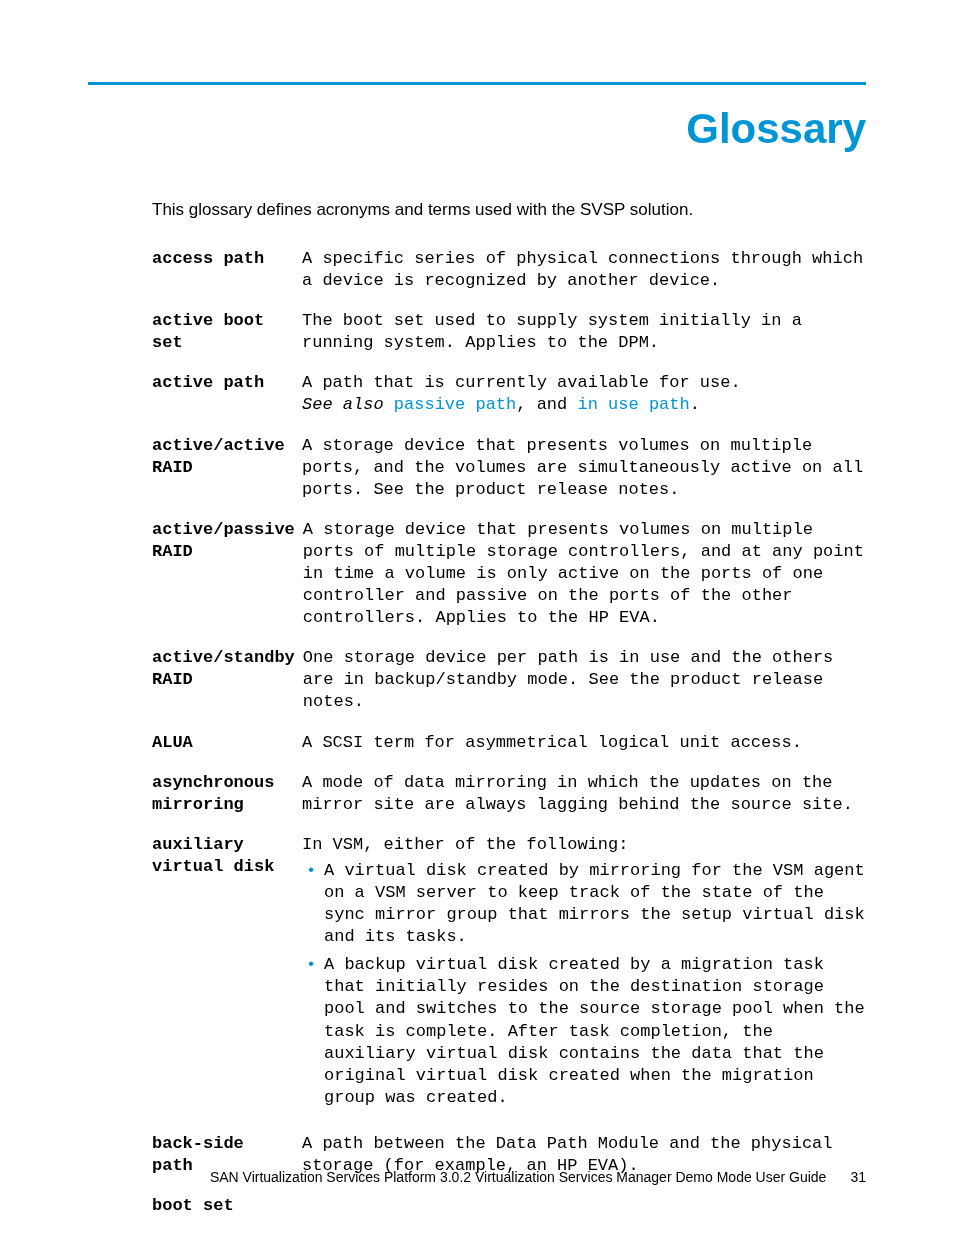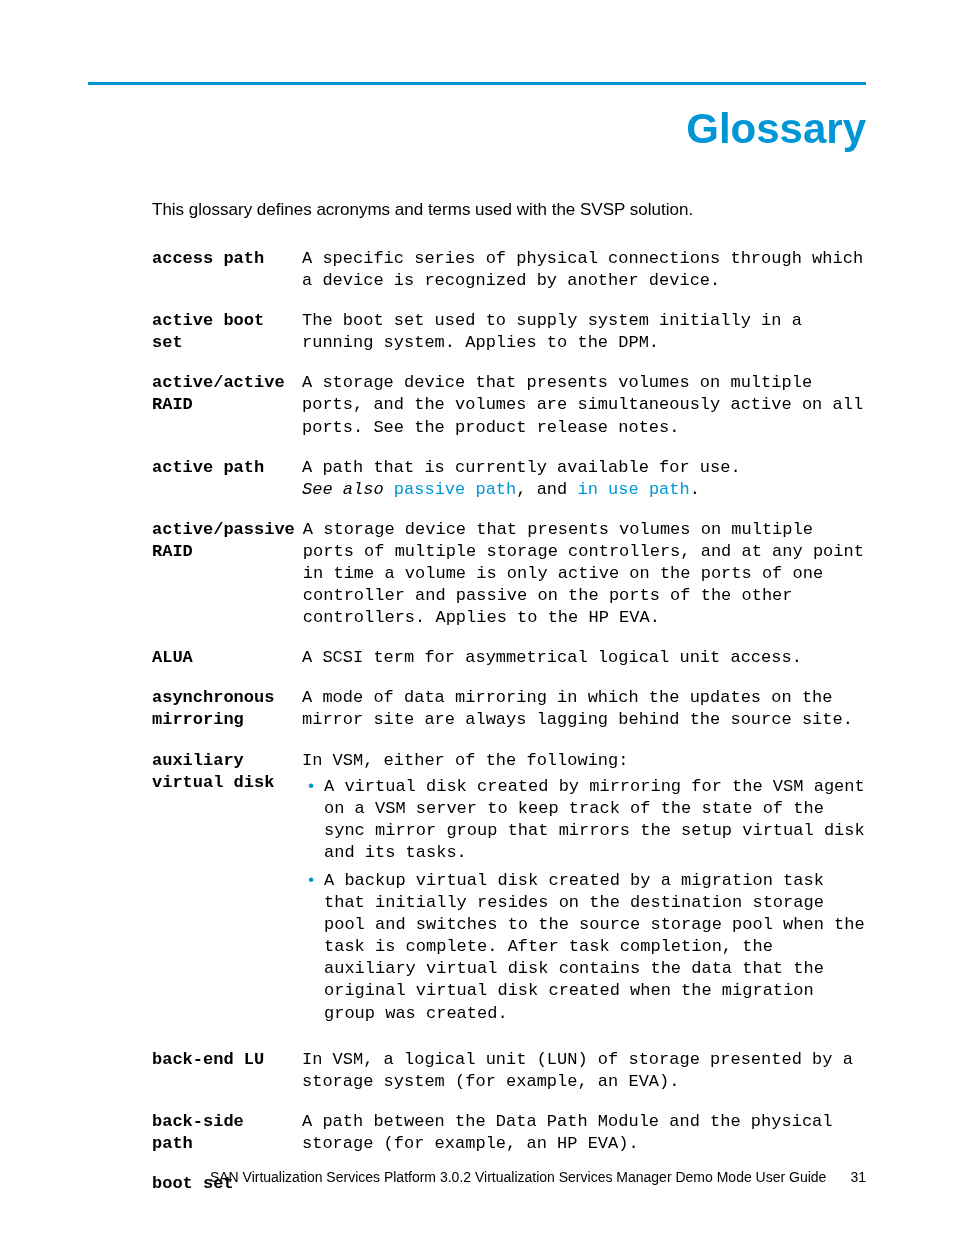--- a/index.html
+++ b/index.html
@@ -102,36 +102,42 @@
           <p>A specific series of physical connections through which a device is recognized by another device.</p>
         </div>
       </div>
       <div class="entry">
         <div class="term">active boot set</div>
         <div class="def">
           <p>The boot set used to supply system initially in a running system. Applies to the DPM.</p>
         </div>
       </div>
       <div class="entry">
-        <div class="term">active/active RAID</div>
-        <div class="def">
-          <p>A storage device that presents volumes on multiple ports, and the volumes are simultaneously active on all ports. See the product release notes.</p>
-        </div>
-      </div>
-      <div class="entry">
         <div class="term">active path</div>
         <div class="def">
           <p>A path that is currently available for use.</p>
           <p><span class="see-also-label">See also </span><span class="link">passive path</span><span>, and </span><span class="link">in use path</span><span>.</span></p>
         </div>
       </div>
       <div class="entry">
+        <div class="term">active/active RAID</div>
+        <div class="def">
+          <p>A storage device that presents volumes on multiple ports, and the volumes are simultaneously active on all ports. See the product release notes.</p>
+        </div>
+      </div>
+      <div class="entry">
         <div class="term">active/passive RAID</div>
         <div class="def">
           <p>A storage device that presents volumes on multiple ports of multiple storage controllers, and at any point in time a volume is only active on the ports of one controller and passive on the ports of the other controllers. Applies to the HP EVA.</p>
+        </div>
+      </div>
+      <div class="entry">
+        <div class="term">active/standby RAID</div>
+        <div class="def">
+          <p>One storage device per path is in use and the others are in backup/standby mode. See the product release notes.</p>
         </div>
       </div>
       <div class="entry">
         <div class="term">ALUA</div>
         <div class="def">
           <p>A SCSI term for asymmetrical logical unit access.</p>
         </div>
       </div>
       <div class="entry">
         <div class="term">asynchronous mirroring</div>
@@ -143,26 +149,20 @@
         <div class="term">auxiliary virtual disk</div>
         <div class="def">
           <p>In VSM, either of the following:</p>
           <ul class="bullets">
             <li>A virtual disk created by mirroring for the VSM agent on a VSM server to keep track of the state of the sync mirror group that mirrors the setup virtual disk and its tasks.</li>
             <li>A backup virtual disk created by a migration task that initially resides on the destination storage pool and switches to the source storage pool when the task is complete. After task completion, the auxiliary virtual disk contains the data that the original virtual disk created when the migration group was created.</li>
           </ul>
         </div>
       </div>
       <div class="entry">
-        <div class="term">back-end LU</div>
-        <div class="def">
-          <p>In VSM, a logical unit (LUN) of storage presented by a storage system (for example, an EVA).</p>
-        </div>
-      </div>
-      <div class="entry">
         <div class="term">back-side path</div>
         <div class="def">
           <p>A path between the Data Path Module and the physical storage (for example, an HP EVA).</p>
         </div>
       </div>
       <div class="entry">
         <div class="term">boot set</div>
       </div>
     </div>
 

